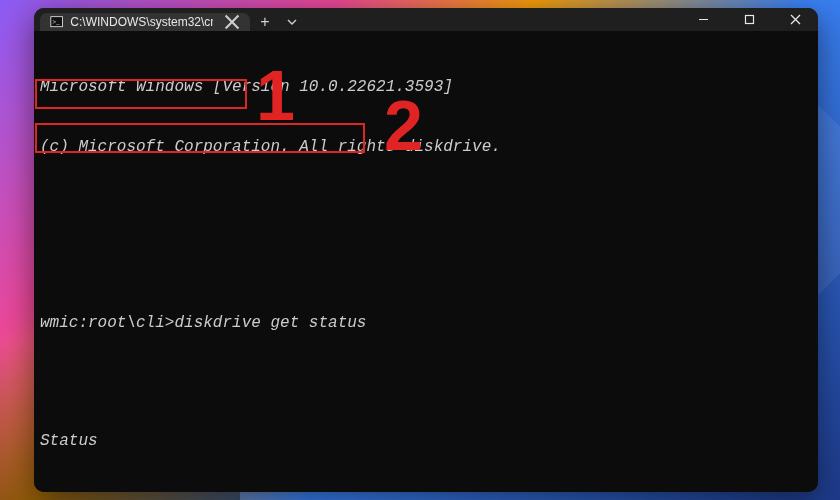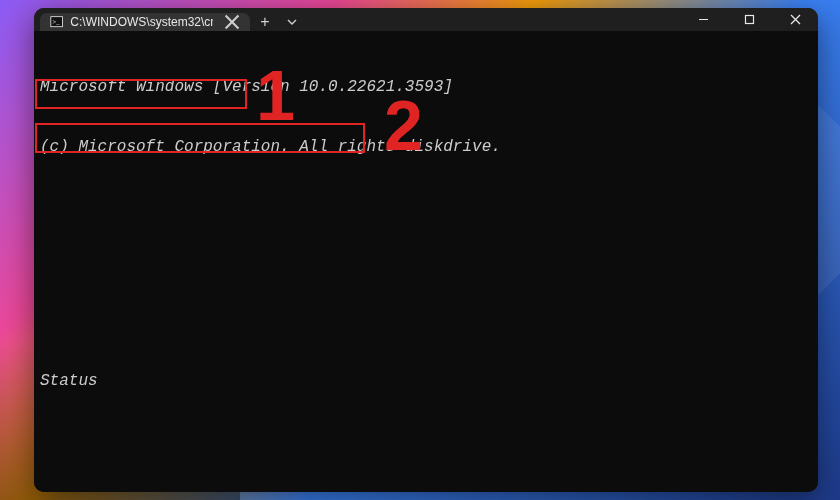--- a/index.html
+++ b/index.html
@@ -170,20 +170,21 @@
           <line x1="10" y1="1" x2="1" y2="10" stroke="#e8e8e8" stroke-width="1.2"></line>
         </svg>
     </div>
   </div>
 
   <div class="terminal">
     <div class="term-line">Microsoft Windows [Version 10.0.22621.3593]</div>
     <div class="term-line">(c) Microsoft Corporation. All rights diskdrive.</div>
     <div class="term-blank"></div>
     <div class="term-blank"></div>
+    <div class="term-line">wmic:root\cli&gt;diskdrive get status</div>
     <div class="term-blank"></div>
     <div class="term-line">Status</div>
     
     
     
 
     
     <div class="hl-box" style="left:1px; top:48px; width:212px; height:30px;"></div>
     <div class="hl-box" style="left:1px; top:92px; width:330px; height:30px;"></div>
     <div class="annot" style="left:222px; top:22px; font-size:70px;">1</div>

